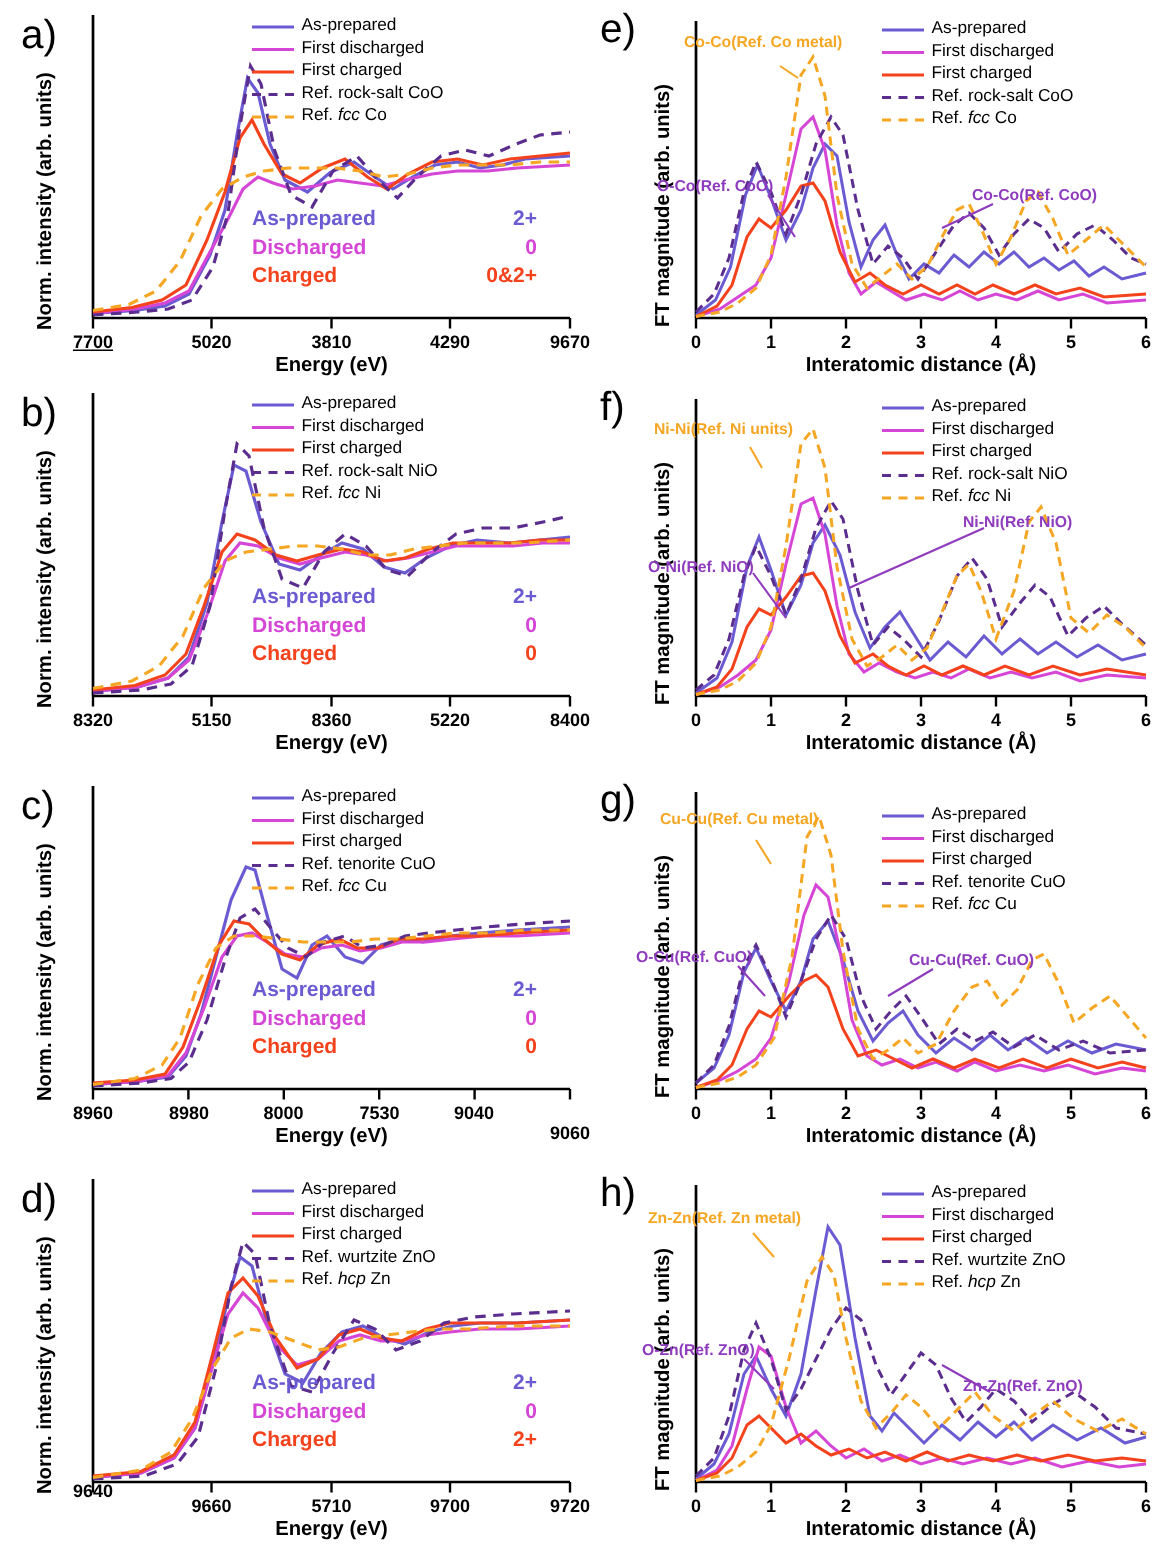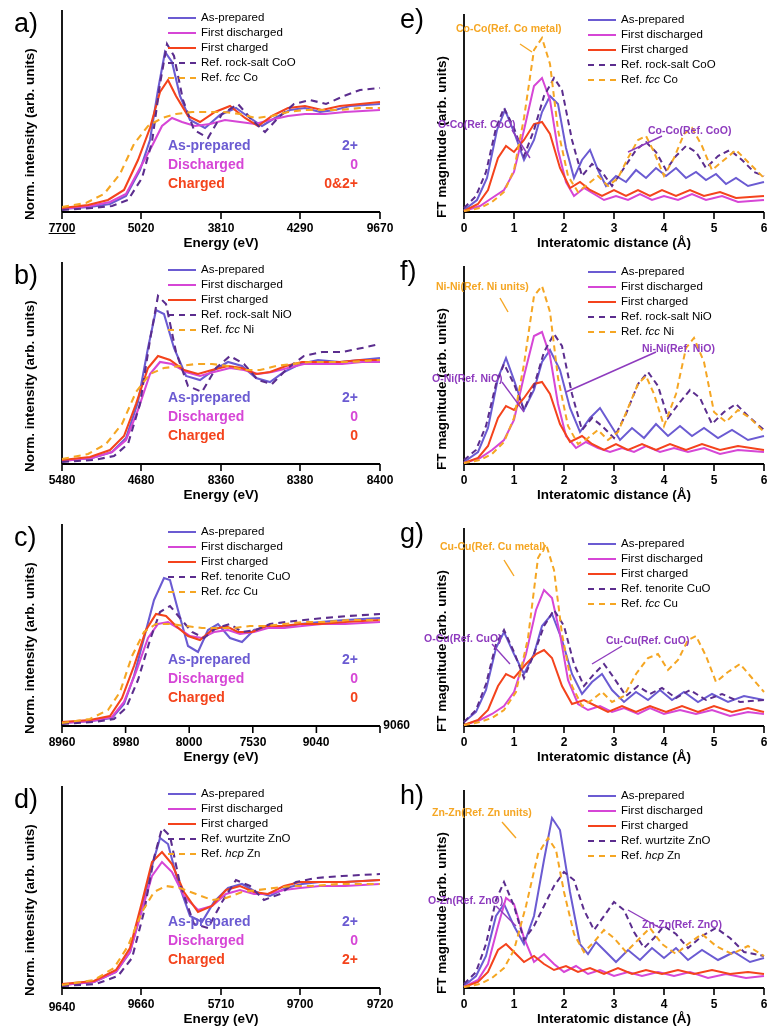--- a/index.html
+++ b/index.html
@@ -103,24 +103,24 @@
       <line x1="141" y1="212" x2="141" y2="219" stroke="#000" stroke-width="1.6"></line>
       <line x1="221" y1="212" x2="221" y2="219" stroke="#000" stroke-width="1.6"></line>
       <line x1="300" y1="212" x2="300" y2="219" stroke="#000" stroke-width="1.6"></line>
       <line x1="380" y1="212" x2="380" y2="219" stroke="#000" stroke-width="1.6"></line>
       <path d="M62,209 L92,206 L112,200 L126,186 L138,150 L148,96 L156,58 L164,62 L174,96 L186,124 L200,128 L214,118 L228,110 L242,114 L256,126 L270,130 L284,120 L300,112 L318,108 L340,110 L360,108 L380,106" fill="none" stroke="#6B5BD2" stroke-width="2.1"></path>
       <path d="M62,209 L92,206 L112,200 L126,188 L138,158 L150,122 L160,110 L172,112 L186,120 L200,124 L214,120 L230,116 L244,118 L258,122 L272,120 L288,116 L304,112 L322,112 L342,112 L362,110 L380,110" fill="none" stroke="#D646D6" stroke-width="2.1"></path>
       <path d="M62,208 L90,205 L110,198 L124,184 L136,152 L148,116 L158,104 L170,108 L184,118 L198,122 L212,118 L228,114 L242,116 L256,122 L270,120 L286,114 L302,110 L320,110 L340,110 L360,108 L380,108" fill="none" stroke="#F4431C" stroke-width="2.1"></path>
       <path d="M62,210 L94,208 L114,204 L128,192 L140,152 L150,88 L158,44 L166,52 L176,100 L188,134 L202,140 L216,116 L230,104 L244,112 L258,128 L272,132 L288,116 L304,104 L322,100 L342,100 L362,96 L380,92" fill="none" stroke="#5B2D8E" stroke-width="2.1" stroke-dasharray="7,5"></path>
       <path d="M62,207 L88,202 L106,192 L122,172 L136,140 L150,122 L164,116 L180,114 L196,112 L212,112 L228,114 L244,118 L260,118 L276,114 L292,112 L310,110 L330,110 L350,110 L380,108" fill="none" stroke="#F5A623" stroke-width="2.1" stroke-dasharray="7,5"></path>
     </svg>
-    <div class="ticklbl" style="left:32px;top:221px;width:60px;">5480</div>
-    <div class="ticklbl" style="left:111px;top:221px;width:60px;">4680</div>
+    <div class="ticklbl" style="left:32px;top:221px;width:60px;">8320</div>
+    <div class="ticklbl" style="left:111px;top:221px;width:60px;">5150</div>
     <div class="ticklbl" style="left:191px;top:221px;width:60px;">8360</div>
-    <div class="ticklbl" style="left:270px;top:221px;width:60px;">8380</div>
+    <div class="ticklbl" style="left:270px;top:221px;width:60px;">5220</div>
     <div class="ticklbl" style="left:350px;top:221px;width:60px;">8400</div>
     <div class="axis-title" style="position:absolute;left:62px;top:235px;width:318px;">Energy (eV)</div>
 
     <div class="legend" style="left:168px;top:10px;">
       <div class="row">
           <span class="swatch" style="border-top-color:#6B5BD2;"></span>
           <span class="txt">As-prepared</span>
         </div>
       <div class="row">
           <span class="swatch" style="border-top-color:#D646D6;"></span>
@@ -172,21 +172,21 @@
       <path d="M62,209 L92,207 L112,203 L124,188 L136,158 L148,124 L158,110 L168,108 L178,114 L190,122 L202,124 L214,118 L228,116 L240,120 L254,118 L268,114 L284,114 L302,112 L322,110 L345,110 L380,108" fill="none" stroke="#D646D6" stroke-width="2.1"></path>
       <path d="M62,208 L90,206 L110,202 L122,184 L134,152 L146,116 L156,100 L166,102 L176,112 L188,122 L200,126 L212,116 L226,112 L238,118 L252,118 L266,112 L282,112 L300,110 L320,110 L345,108 L380,106" fill="none" stroke="#F4431C" stroke-width="2.1"></path>
       <path d="M62,210 L94,208 L114,205 L126,194 L138,166 L150,126 L160,98 L170,92 L180,104 L192,118 L204,124 L216,114 L230,110 L242,118 L256,116 L270,110 L286,108 L304,106 L324,104 L348,102 L380,100" fill="none" stroke="#5B2D8E" stroke-width="2.1" stroke-dasharray="7,5"></path>
       <path d="M62,209 L90,205 L108,196 L120,178 L132,142 L144,118 L156,110 L170,110 L186,112 L202,114 L218,114 L234,114 L250,112 L266,112 L284,110 L304,108 L326,108 L350,106 L380,106" fill="none" stroke="#F5A623" stroke-width="2.1" stroke-dasharray="7,5"></path>
     </svg>
     <div class="ticklbl" style="left:32px;top:221px;width:60px;">8960</div>
     <div class="ticklbl" style="left:96px;top:221px;width:60px;">8980</div>
     <div class="ticklbl" style="left:159px;top:221px;width:60px;">8000</div>
     <div class="ticklbl" style="left:223px;top:221px;width:60px;">7530</div>
     <div class="ticklbl" style="left:286px;top:221px;width:60px;">9040</div>
-    <div class="ticklbl" style="left:350px;top:204px;width:60px;text-align:right;">9060</div>
+    <div class="ticklbl" style="left:350px;top:234px;width:60px;">9060</div>
     <div class="axis-title" style="position:absolute;left:62px;top:235px;width:318px;">Energy (eV)</div>
 
     <div class="legend" style="left:168px;top:10px;">
       <div class="row">
           <span class="swatch" style="border-top-color:#6B5BD2;"></span>
           <span class="txt">As-prepared</span>
         </div>
       <div class="row">
           <span class="swatch" style="border-top-color:#D646D6;"></span>
           <span class="txt">First discharged</span>
@@ -231,21 +231,21 @@
       <line x1="141" y1="212" x2="141" y2="219" stroke="#000" stroke-width="1.6"></line>
       <line x1="221" y1="212" x2="221" y2="219" stroke="#000" stroke-width="1.6"></line>
       <line x1="300" y1="212" x2="300" y2="219" stroke="#000" stroke-width="1.6"></line>
       <line x1="380" y1="212" x2="380" y2="219" stroke="#000" stroke-width="1.6"></line>
       <path d="M62,209 L94,206 L116,196 L130,176 L142,132 L152,90 L160,62 L168,68 L178,106 L190,140 L202,146 L214,126 L228,112 L242,108 L256,116 L270,120 L286,112 L302,108 L320,106 L345,106 L380,104" fill="none" stroke="#6B5BD2" stroke-width="2.1"></path>
       <path d="M62,209 L94,206 L116,196 L130,176 L142,134 L152,100 L162,86 L172,96 L184,120 L198,134 L212,130 L226,118 L240,114 L254,118 L268,118 L284,114 L300,112 L320,110 L345,110 L380,108" fill="none" stroke="#D646D6" stroke-width="2.1"></path>
       <path d="M62,208 L94,205 L116,194 L130,172 L142,126 L152,86 L162,76 L172,88 L184,116 L198,136 L212,130 L226,114 L240,110 L254,116 L268,118 L284,110 L300,106 L320,106 L345,106 L380,104" fill="none" stroke="#F4431C" stroke-width="2.1"></path>
       <path d="M62,210 L96,208 L118,200 L132,182 L144,136 L154,82 L162,52 L170,60 L180,108 L194,148 L208,152 L222,126 L236,104 L250,110 L264,124 L280,118 L296,106 L316,102 L342,100 L380,98" fill="none" stroke="#5B2D8E" stroke-width="2.1" stroke-dasharray="7,5"></path>
       <path d="M62,209 L94,204 L114,192 L128,170 L142,136 L154,116 L166,110 L180,112 L196,118 L212,124 L226,122 L242,116 L258,114 L274,112 L292,110 L312,110 L340,108 L380,108" fill="none" stroke="#F5A623" stroke-width="2.1" stroke-dasharray="7,5"></path>
     </svg>
-    <div class="ticklbl" style="left:32px;top:224px;width:60px;">9640</div>
+    <div class="ticklbl" style="left:32px;top:211px;width:60px;">9640</div>
     <div class="ticklbl" style="left:111px;top:221px;width:60px;">9660</div>
     <div class="ticklbl" style="left:191px;top:221px;width:60px;">5710</div>
     <div class="ticklbl" style="left:270px;top:221px;width:60px;">9700</div>
     <div class="ticklbl" style="left:350px;top:221px;width:60px;">9720</div>
     <div class="axis-title" style="position:absolute;left:62px;top:235px;width:318px;">Energy (eV)</div>
 
     <div class="legend" style="left:168px;top:10px;">
       <div class="row">
           <span class="swatch" style="border-top-color:#6B5BD2;"></span>
           <span class="txt">As-prepared</span>
@@ -514,18 +514,18 @@
       <div class="row">
           <span class="swatch" style="border-top-color:#5B2D8E;border-top-style:dashed;"></span>
           <span class="txt">Ref. wurtzite ZnO</span>
         </div>
       <div class="row">
           <span class="swatch" style="border-top-color:#F5A623;border-top-style:dashed;"></span>
           <span class="txt">Ref. <span class="italic">hcp</span> Zn</span>
         </div>
     </div>
 
-    <div class="annot" style="left:40px;top:30px;color:#F5A623;">Zn-Zn(Ref. Zn units)</div>
+    <div class="annot" style="left:40px;top:30px;color:#F5A623;">Zn-Zn(Ref. Zn metal)</div>
     <div class="annot" style="left:36px;top:118px;color:#8E3BBE;">O-Zn(Ref. ZnO)</div>
     <div class="annot" style="left:250px;top:142px;color:#8E3BBE;">Zn-Zn(Ref. ZnO)</div>
   </div>
 
 </div>
 
 </body></html>

